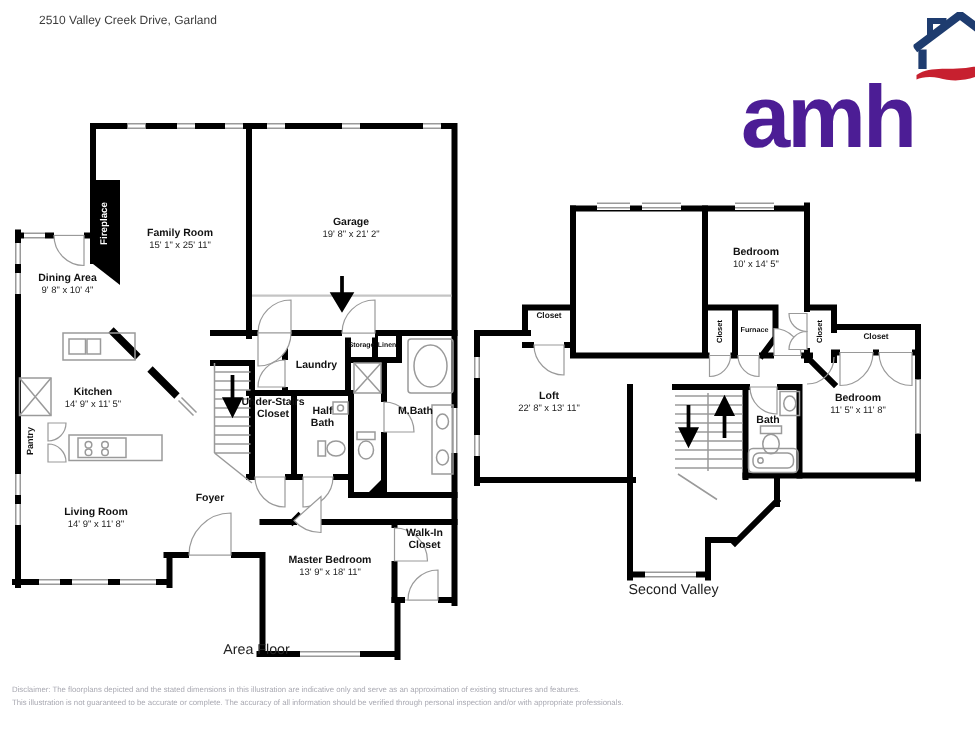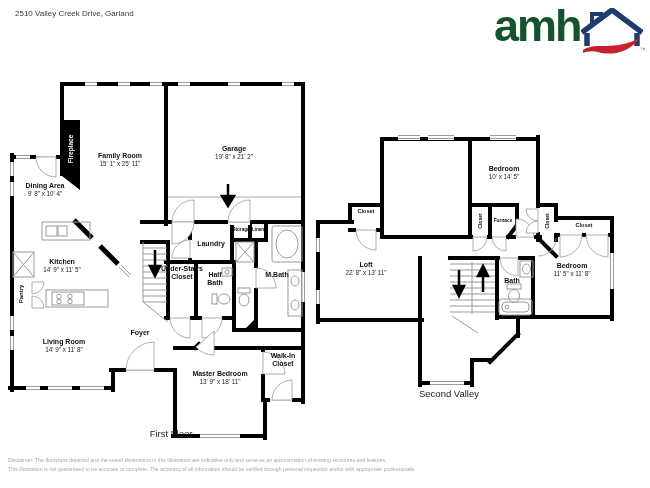--- a/index.html
+++ b/index.html
@@ -1,20 +1,20 @@
 <!DOCTYPE html>
 <html><head>
 <meta charset="utf-8">
 <style>
   html,body{margin:0;padding:0;background:#fff;}
   #page{position:relative;width:650px;height:488px;background:#fff;overflow:hidden;
         font-family:"Liberation Sans",sans-serif;}
-  .addr{position:absolute;left:15px;top:9px;font-size:8px;color:#3c3c3c;}
+  .addr{position:absolute;left:26px;top:9px;font-size:8px;color:#3c3c3c;}
   .logo{position:absolute;left:494px;top:8px;display:flex;align-items:flex-start;}
-  .logo-text{font-size:45px;font-weight:bold;color:#14532d;line-height:0.82;letter-spacing:-2px;}
+  .logo-text{font-size:59px;font-weight:bold;color:#4c1d95;line-height:0.82;letter-spacing:-2px;margin-top:46px;}
   .logo-tm{font-size:5px;color:#c7202f;margin-top:38px;margin-left:-2px;}
   svg{display:block;}
   #plan{position:absolute;left:0;top:0;}
   .lbl{position:absolute;transform:translateX(-50%);font-weight:bold;font-size:7px;
        line-height:1.18;color:#111;text-align:center;white-space:nowrap;}
   .dims{font-weight:normal;font-size:6.3px;color:#222;}
   .wrap{white-space:normal;}
   .tiny{font-size:4.6px;}
   .small{font-size:5.5px;}
   .vlbl{transform:translate(-50%,-50%) rotate(-90deg);white-space:nowrap;position:absolute;
@@ -277,21 +277,21 @@
   <div class="lbl" style="left:211px;top:240px">Laundry</div>
   <div class="lbl tiny" style="left:241px;top:227px">Storage</div>
   <div class="lbl tiny" style="left:258px;top:227px">Linen</div>
   <div class="lbl wrap" style="left:182px;top:265px;width:42px">Under-Stairs Closet</div>
   <div class="lbl wrap" style="left:215px;top:271px;width:24px">Half Bath</div>
   <div class="lbl" style="left:277px;top:271px">M.Bath</div>
   <div class="lbl" style="left:140px;top:329px">Foyer</div>
   <div class="lbl wrap" style="left:283px;top:352px;width:44px">Walk-In Closet</div>
   <div class="vlbl white" style="left:70px;top:149px;font-size:6.5px">Fireplace</div>
   <div class="vlbl" style="left:21px;top:294px;font-size:6px;color:#111">Pantry</div>
-  <div class="caption" style="left:171px;top:428px">First Floor</div>
+  <div class="caption" style="left:171px;top:428px">Area Floor</div>
 
   <div class="lbl" style="left:504px;top:165px">
     <div>Bedroom</div>
     <div class="dims">10' x 14' 5"</div>
   </div>
   <div class="lbl" style="left:366px;top:261px">
     <div>Loft</div>
     <div class="dims">22' 8" x 13' 11"</div>
   </div>
   <div class="lbl" style="left:572px;top:262px">

